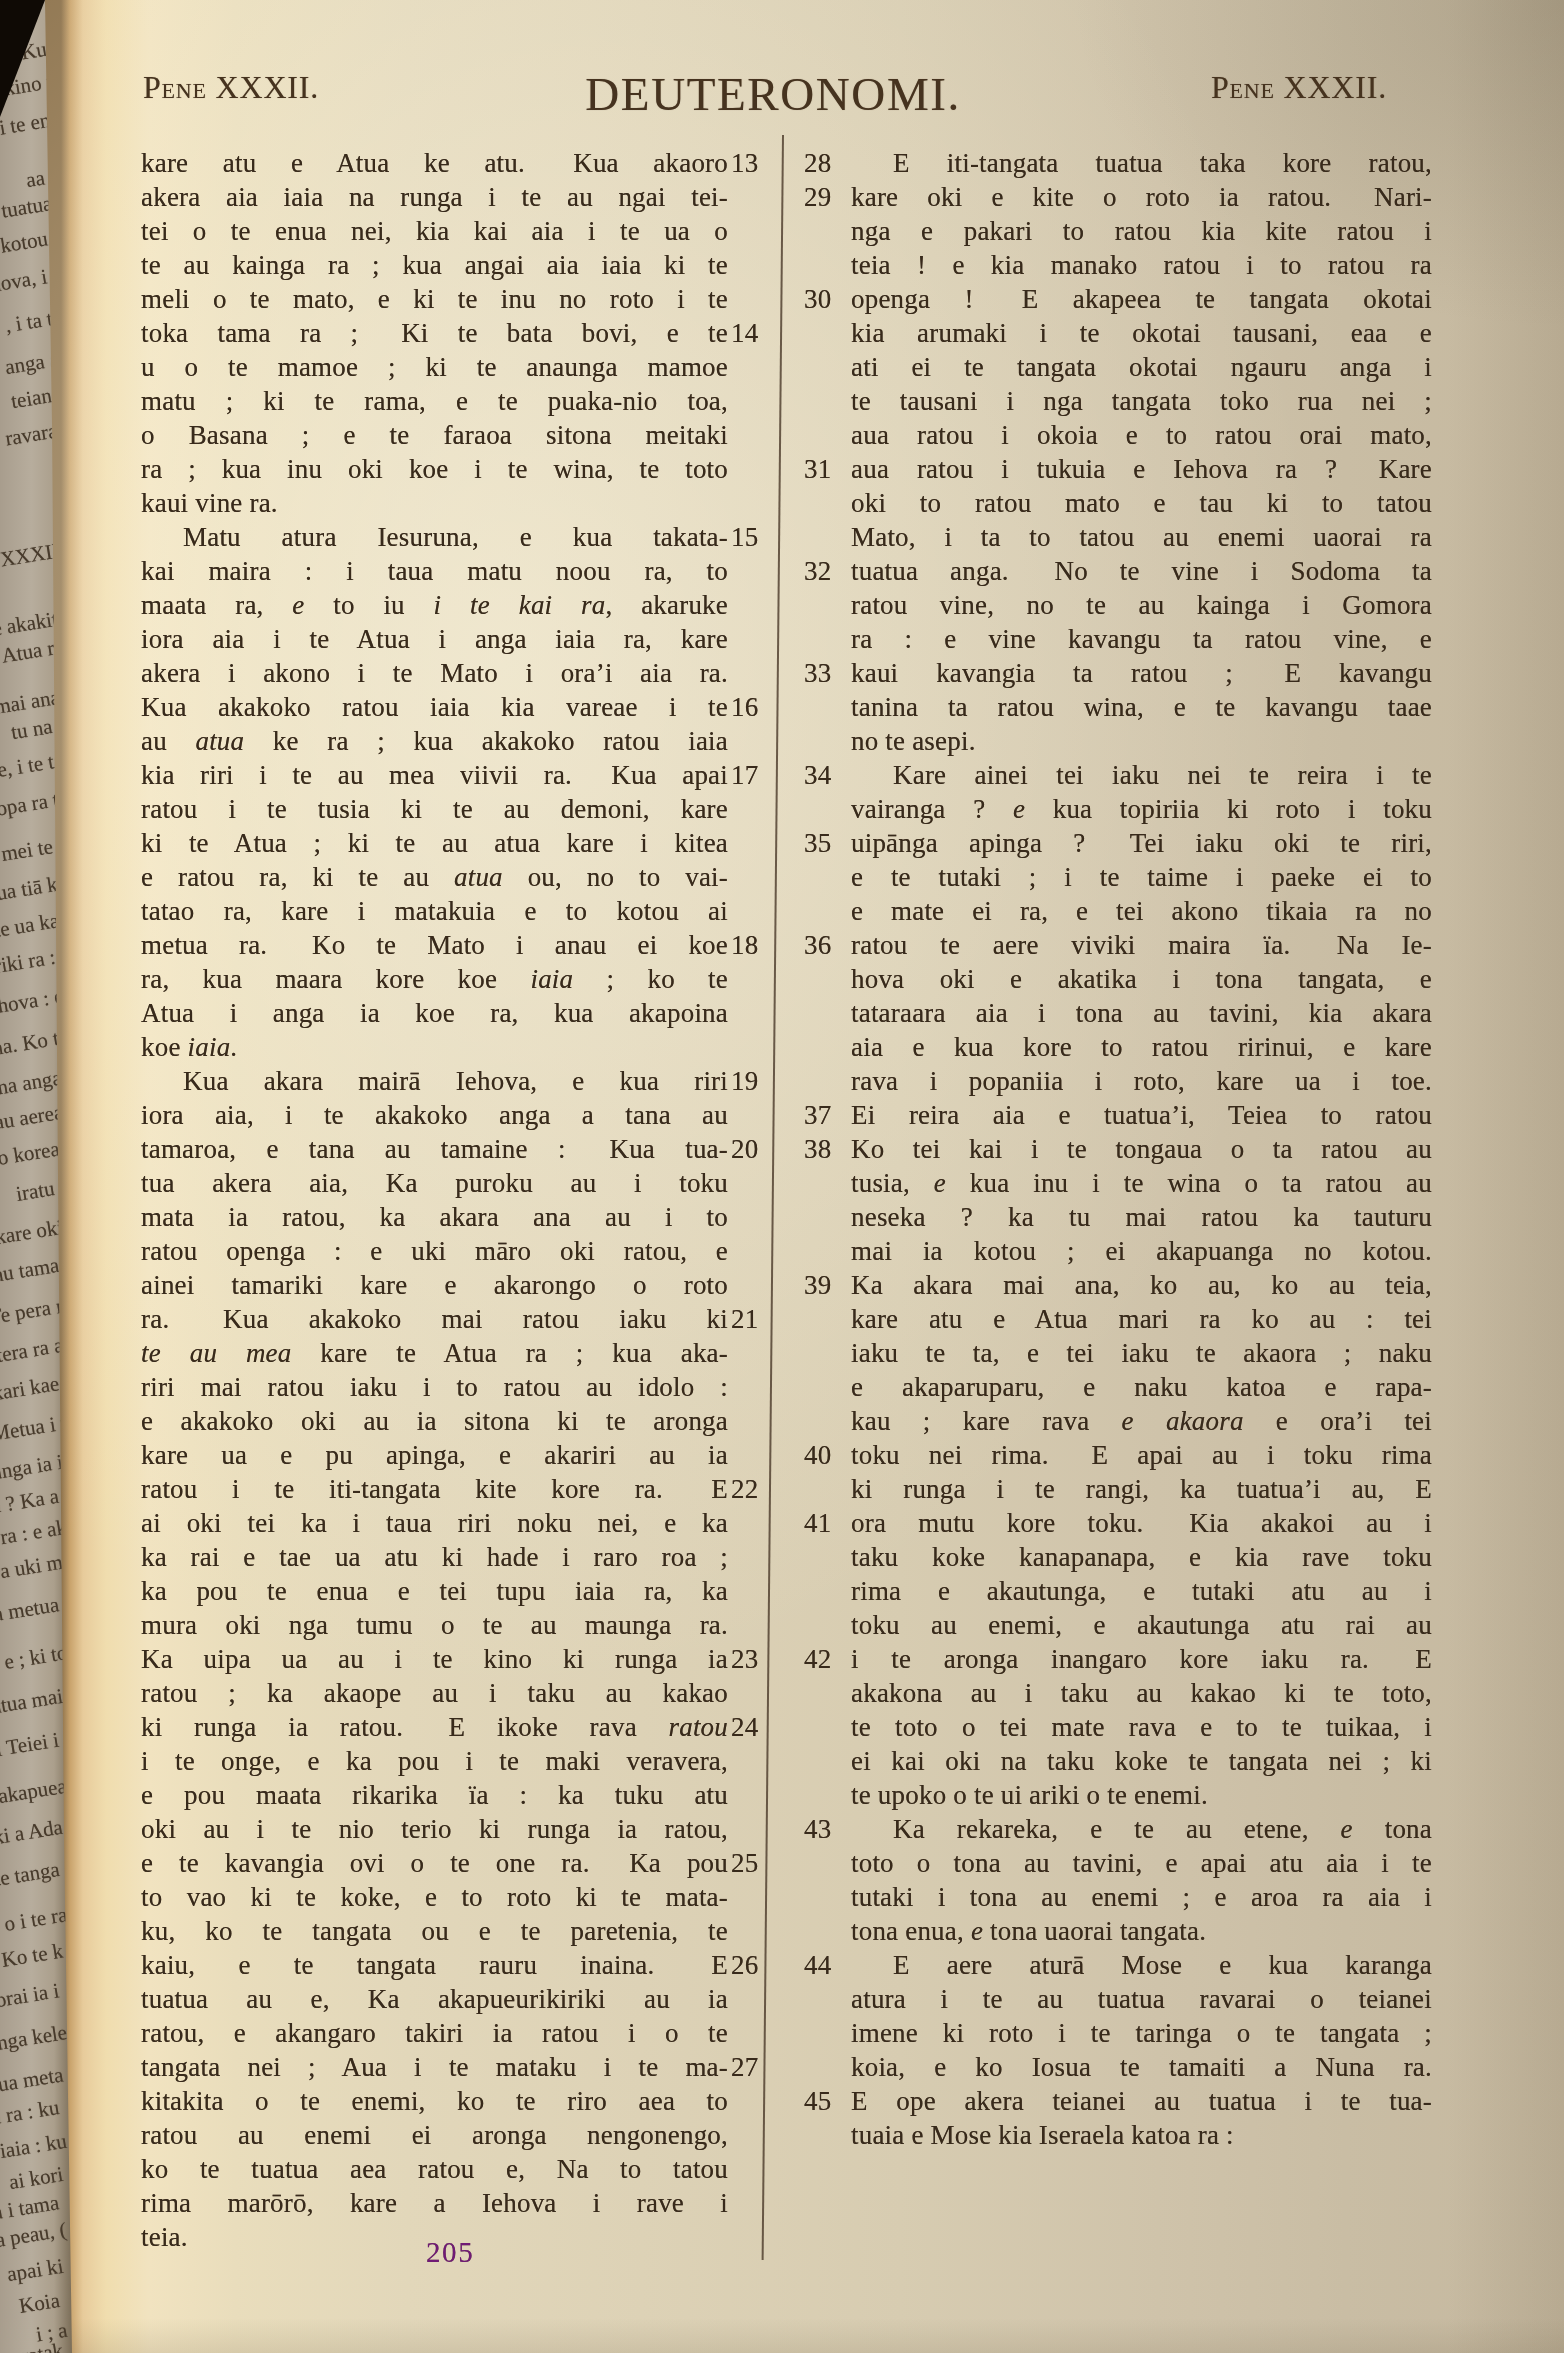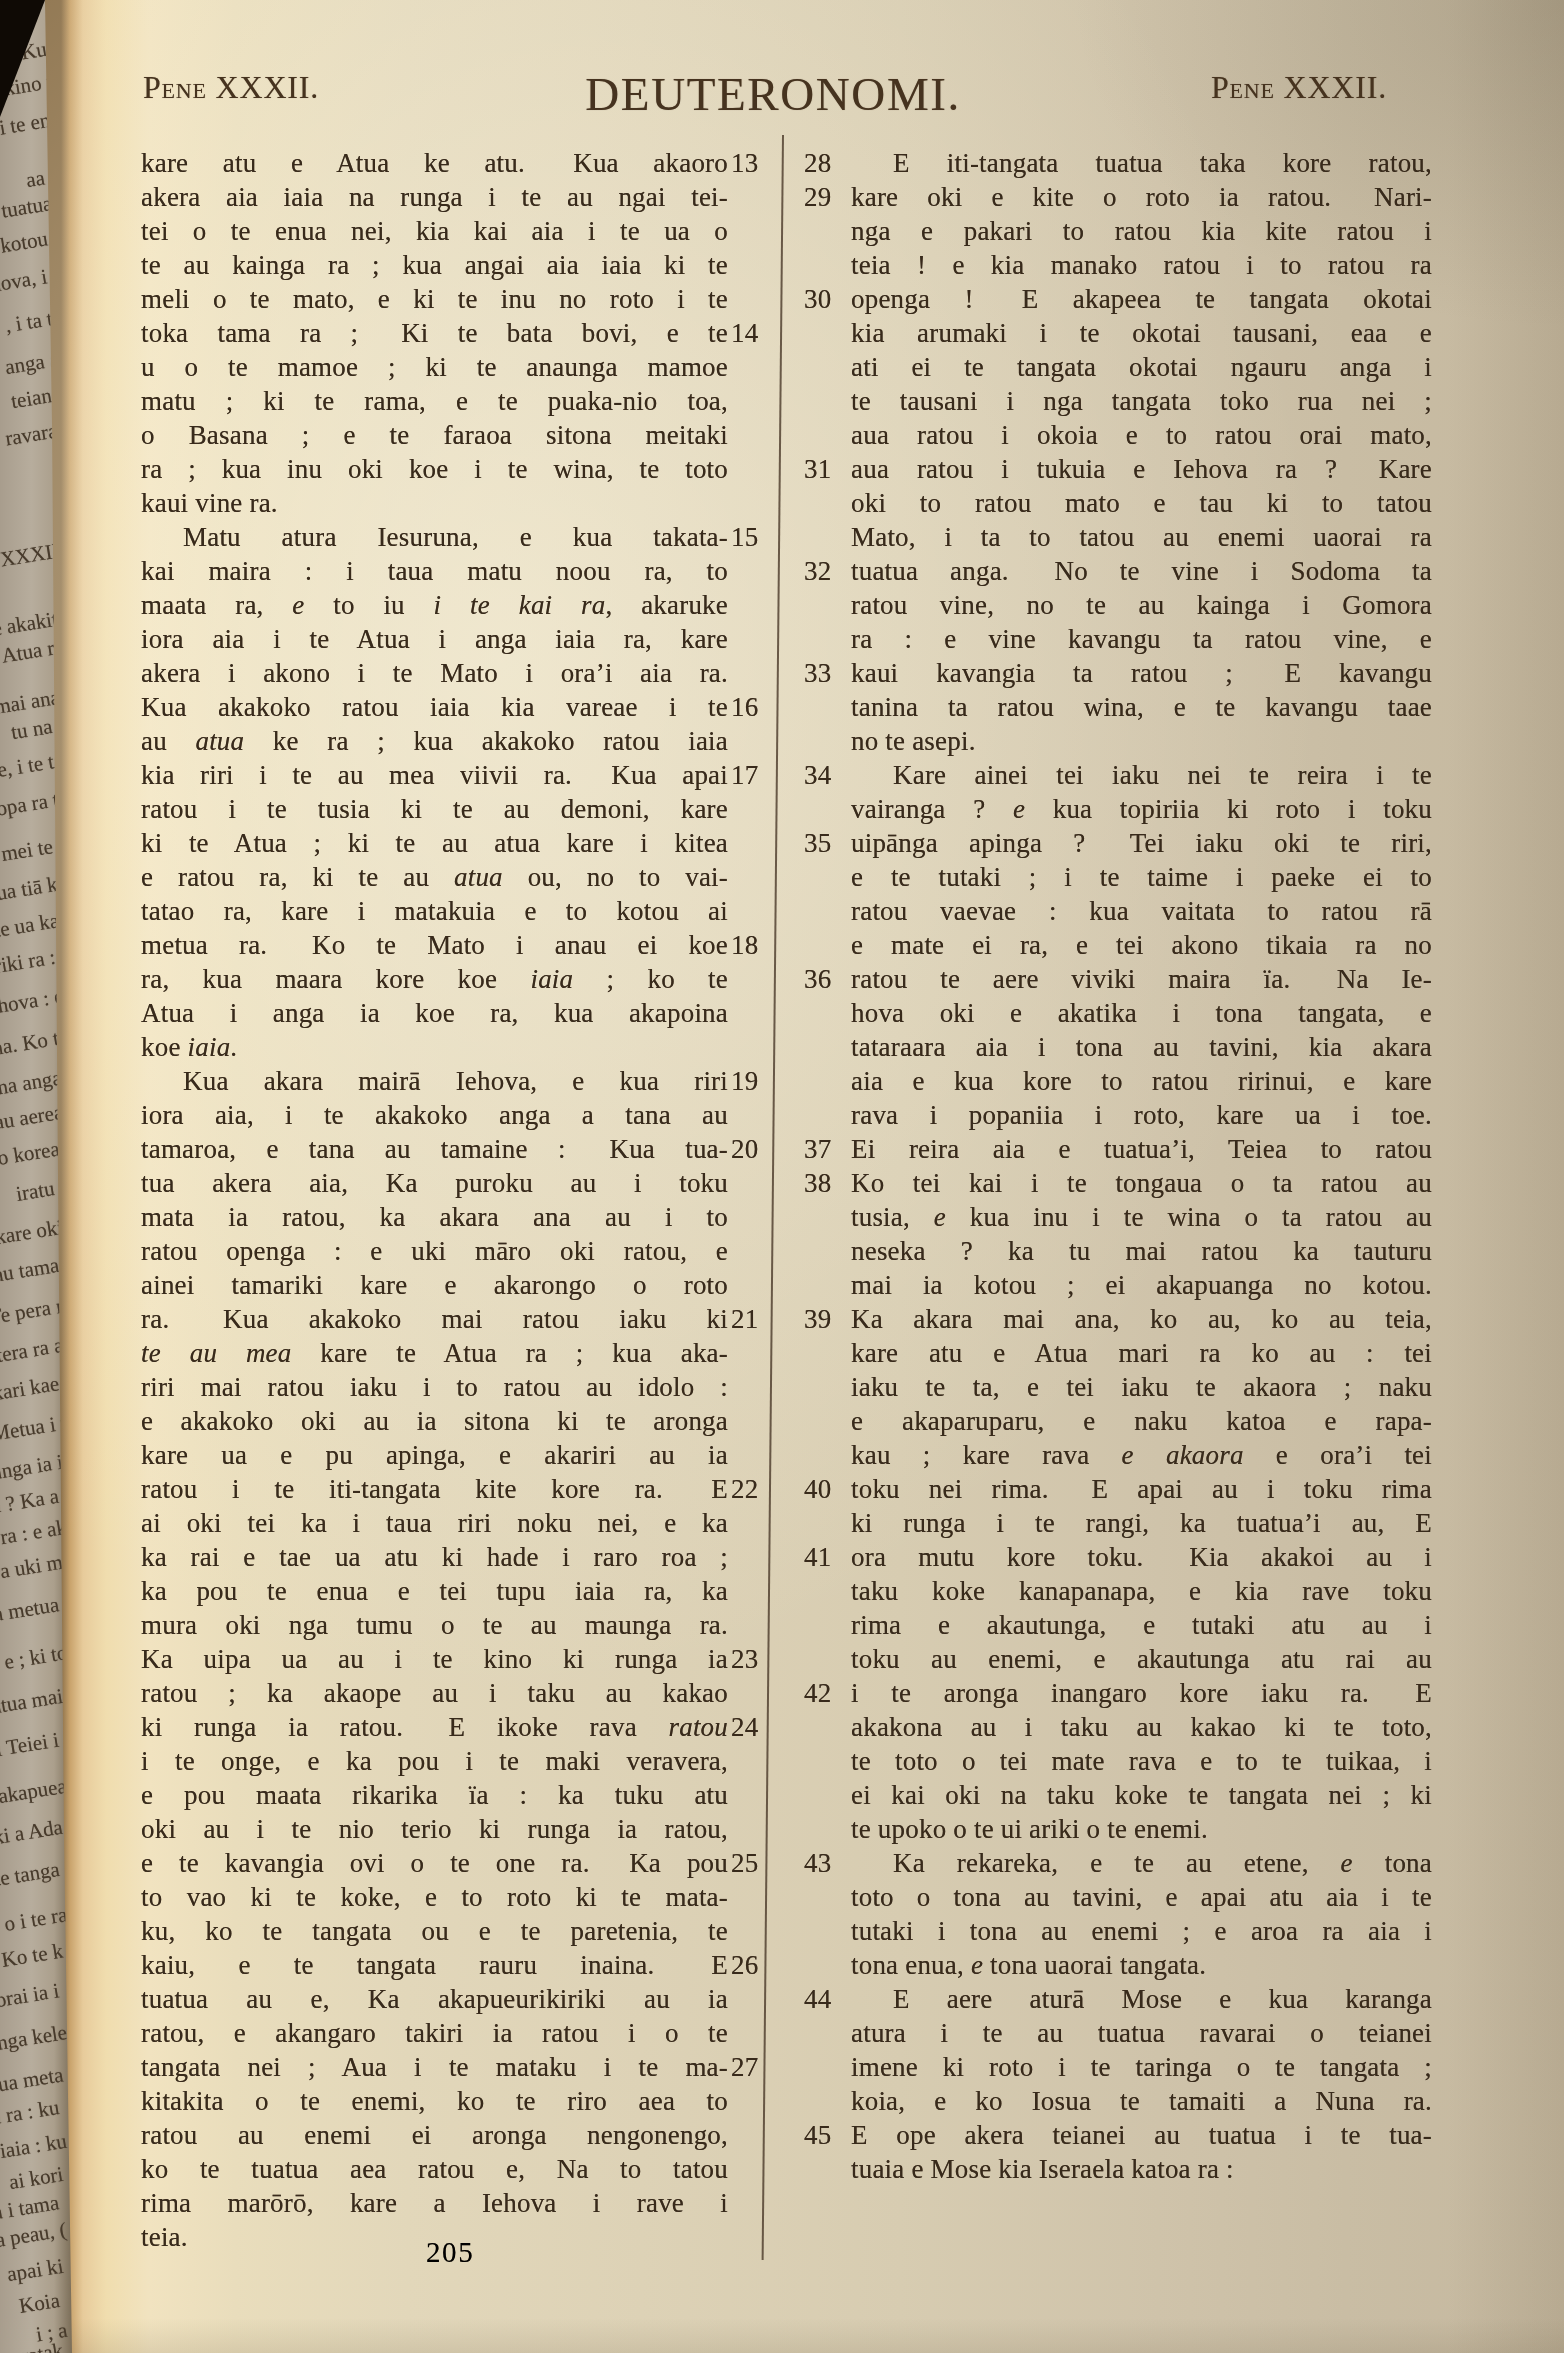--- a/index.html
+++ b/index.html
@@ -46,21 +46,21 @@
   .col-right{left:851px;width:581px;}
   .line{position:relative;height:34px;line-height:34px;white-space:pre-wrap;
     text-align:justify;text-align-last:justify;text-justify:inter-word;}
   .line.p-start{text-indent:42px;}
   .line.p-end{text-align-last:left;}
   .vn{position:absolute;top:0;width:44px;line-height:34px;text-indent:0;}
   .vn.side-right{right:-47px;text-align:left;}
   .vn.side-left{left:-47px;text-align:left;}
   i{font-style:italic;}
 
-  .page-num{position:absolute;left:426px;top:2236px;font-size:29px;color:#000000;
+  .page-num{position:absolute;left:426px;top:2236px;font-size:29px;color:#701a75;
     letter-spacing:1.6px;text-shadow:0 0 0.5px rgba(60,45,28,.6);}
 </style>
 </head>
 <body>
 
 <div class="stage">
   <div class="page-bg"></div>
 
   <div class="facing" id="facing">
       <span class="frag" style="top: 39px; right: 7.8px;">Kua l</span>
@@ -211,21 +211,20 @@
       <div class="line"><span>tuatua anga.  No te vine i Sodoma ta</span><span class="vn side-left">32</span></div>
       <div class="line"><span>ratou vine, no te au kainga i Gomora</span></div>
       <div class="line"><span>ra : e vine kavangu ta ratou vine, e</span></div>
       <div class="line"><span>kaui kavangia ta ratou ;  E kavangu</span><span class="vn side-left">33</span></div>
       <div class="line"><span>tanina ta ratou wina, e te kavangu taae</span></div>
       <div class="line p-end"><span>no te asepi.</span></div>
       <div class="line p-start"><span>Kare ainei tei iaku nei te reira i te</span><span class="vn side-left">34</span></div>
       <div class="line"><span>vairanga ? <i>e</i> kua topiriia ki roto i toku</span></div>
       <div class="line"><span>uipānga apinga ?  Tei iaku oki te riri,</span><span class="vn side-left">35</span></div>
       <div class="line"><span>e te tutaki ; i te taime i paeke ei to</span></div>
-      <div class="line"><span>ratou vaevae : kua vaitata to ratou rā</span></div>
       <div class="line"><span>e mate ei ra, e tei akono tikaia ra no</span></div>
       <div class="line"><span>ratou te aere viviki maira ïa.  Na Ie-</span><span class="vn side-left">36</span></div>
       <div class="line"><span>hova oki e akatika i tona tangata, e</span></div>
       <div class="line"><span>tataraara aia i tona au tavini, kia akara</span></div>
       <div class="line"><span>aia e kua kore to ratou ririnui, e kare</span></div>
       <div class="line"><span>rava i popaniia i roto, kare ua i toe.</span></div>
       <div class="line"><span>Ei reira aia e tuatua’i, Teiea to ratou</span><span class="vn side-left">37</span></div>
       <div class="line"><span>Ko tei kai i te tongaua o ta ratou au</span><span class="vn side-left">38</span></div>
       <div class="line"><span>tusia, <i>e</i> kua inu i te wina o ta ratou au</span></div>
       <div class="line"><span>neseka ? ka tu mai ratou ka tauturu</span></div>

